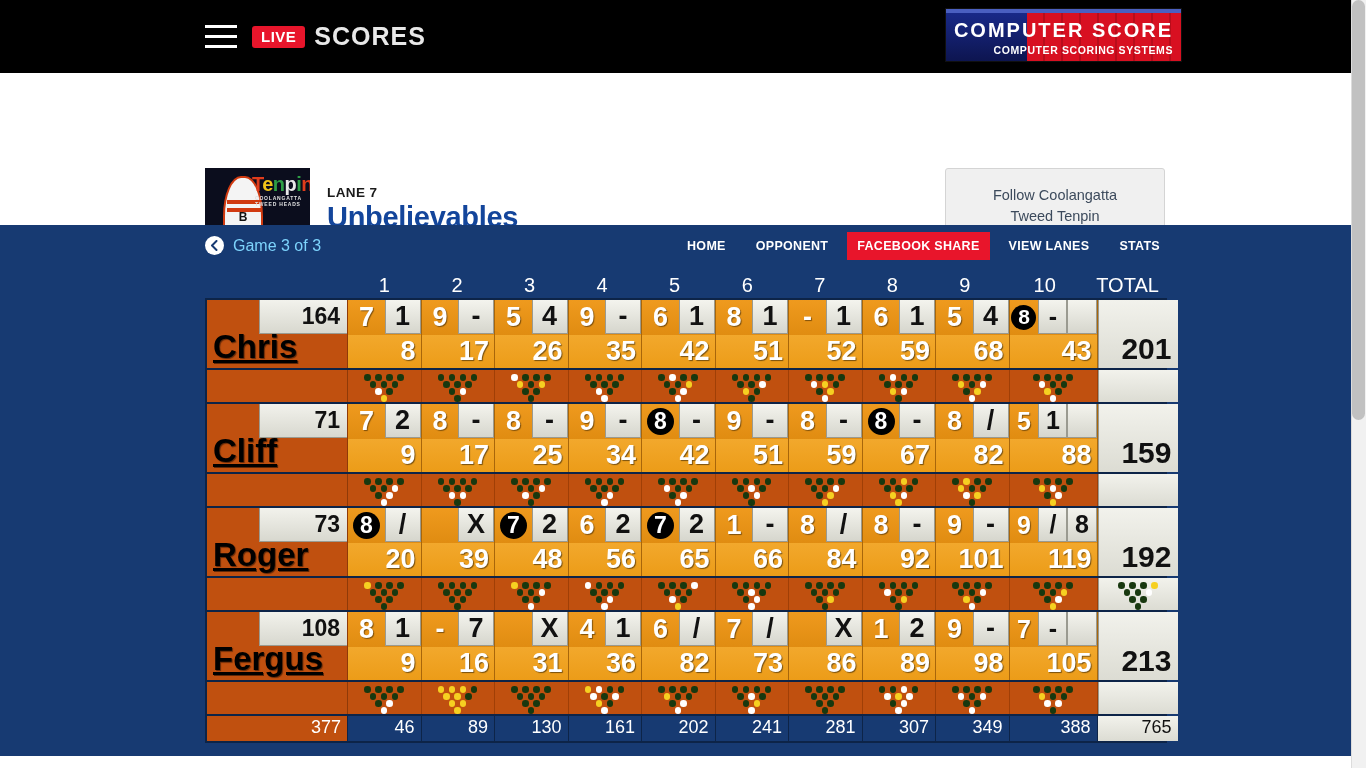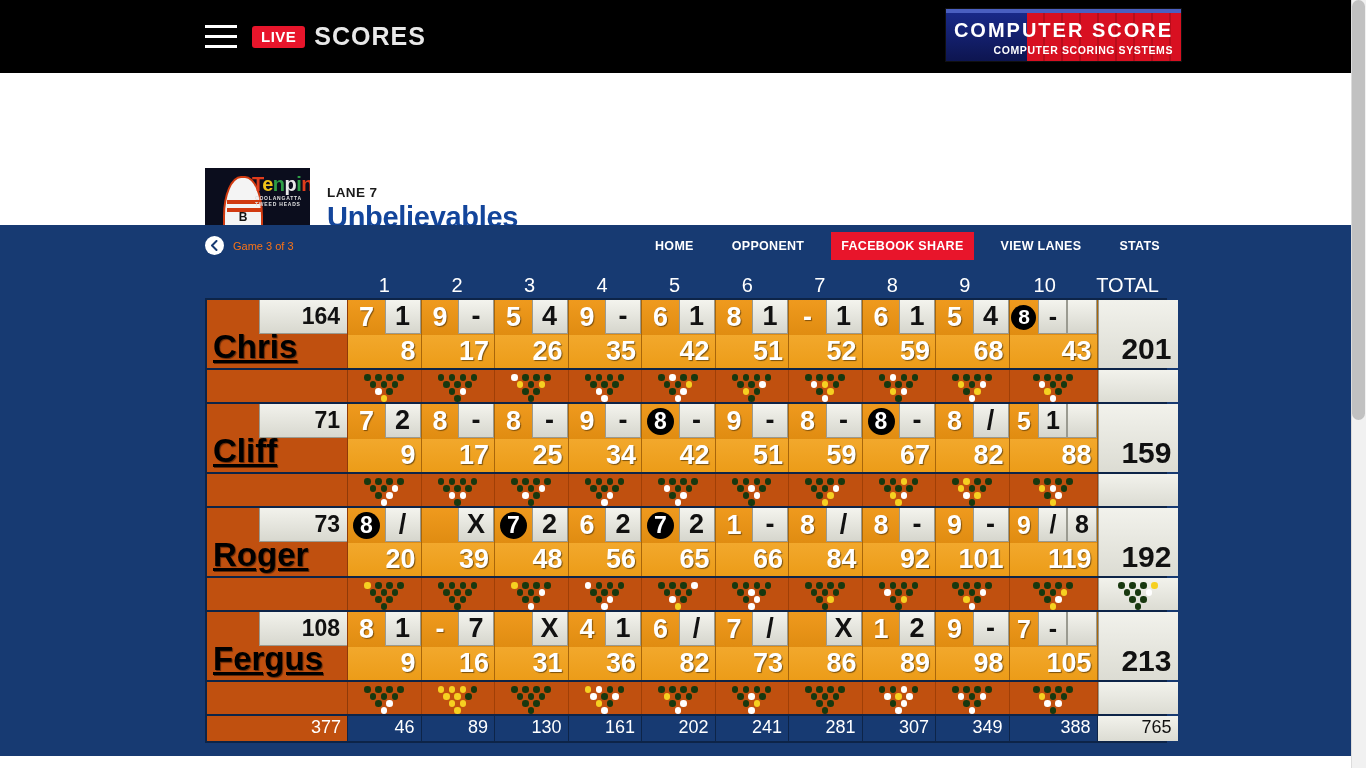--- a/index.html
+++ b/index.html
@@ -239,27 +239,27 @@
     gap: 9px;
     cursor: pointer;
   }
   .back-circle {
     width: 19px; height: 19px;
     border-radius: 50%;
     background: #ffffff;
     display: flex; align-items: center; justify-content: center;
   }
   .back-circle svg { display: block; }
-  .game-label { color: #f97316; font-size: 11px; }
+  .game-label { color: #7dd3fc; font-size: 16px; }
   .nav-links {
     position: absolute;
     right: 195px;
     display: flex;
     align-items: center;
-    gap: 16px;
+    gap: 8px;
   }
   .nav-link {
     color: #ffffff;
     font-size: 12.5px;
     font-weight: bold;
     letter-spacing: 0.3px;
     padding: 7px 11px;
     cursor: pointer;
     white-space: nowrap;
   }
@@ -553,20 +553,25 @@
     <div class="tenpin-sub">COOLANGATTA  TWEED HEADS</div>
   </div>
 
   <div class="info">
     <div class="lane-label">LANE 7</div>
     <div class="team-name">Unbelievables</div>
     <div class="centre-name">Coolangatta Tweed Tenpin</div>
     <div class="date-time">18th July 2022 8:54am</div>
   </div>
 
+  <div class="fb-box">
+    <div class="fb-line">Follow Coolangatta</div>
+    <div class="fb-line">Tweed Tenpin</div>
+    <div class="fb-word">facebook</div>
+  </div>
 </div>
 
 <div class="navbar">
   <div class="game-nav">
     <span class="back-circle">
       <svg width="9" height="11" viewBox="0 0 9 11">
           <path d="M6.5 1 L2 5.5 L6.5 10" stroke="#173a72" stroke-width="2" fill="none" stroke-linecap="round" stroke-linejoin="round"></path>
         </svg>
     </span>
     <span class="game-label">Game 3 of 3</span>

